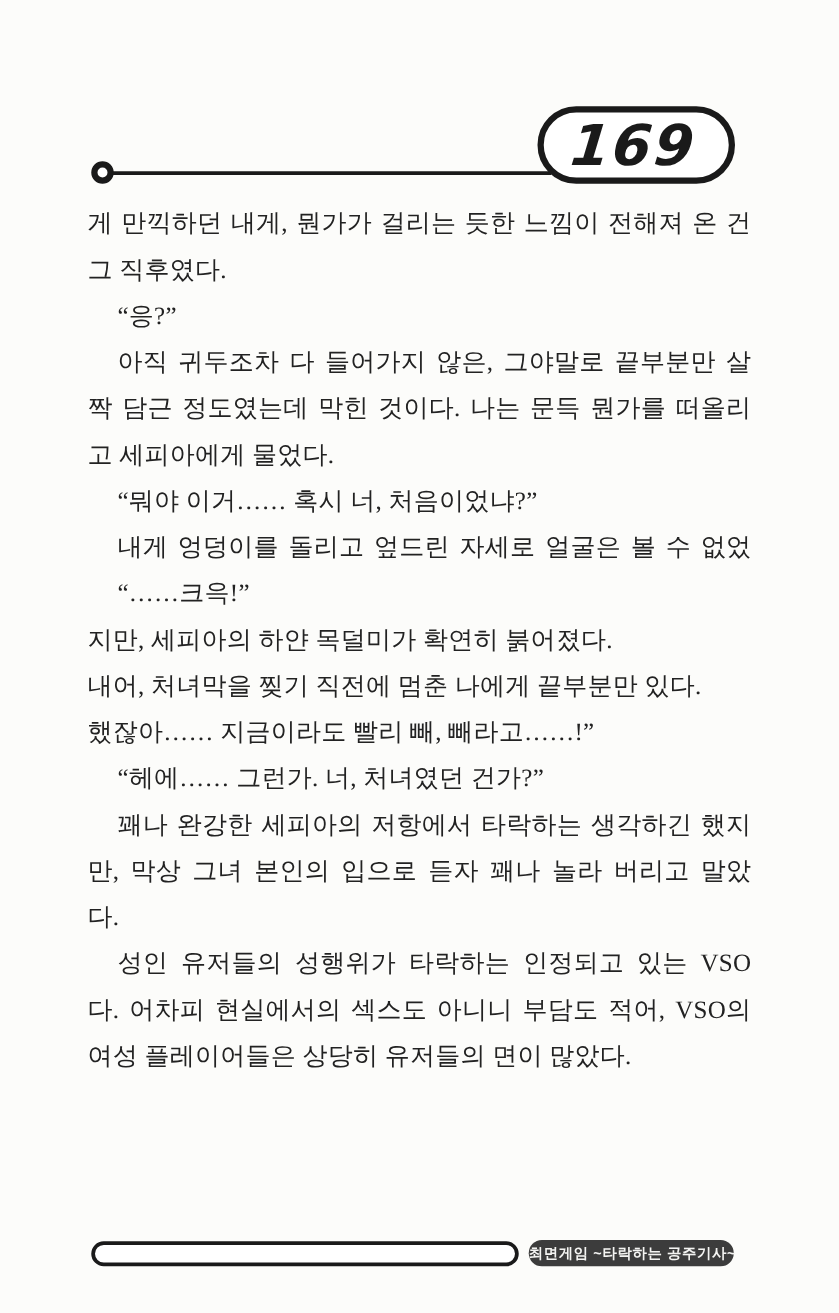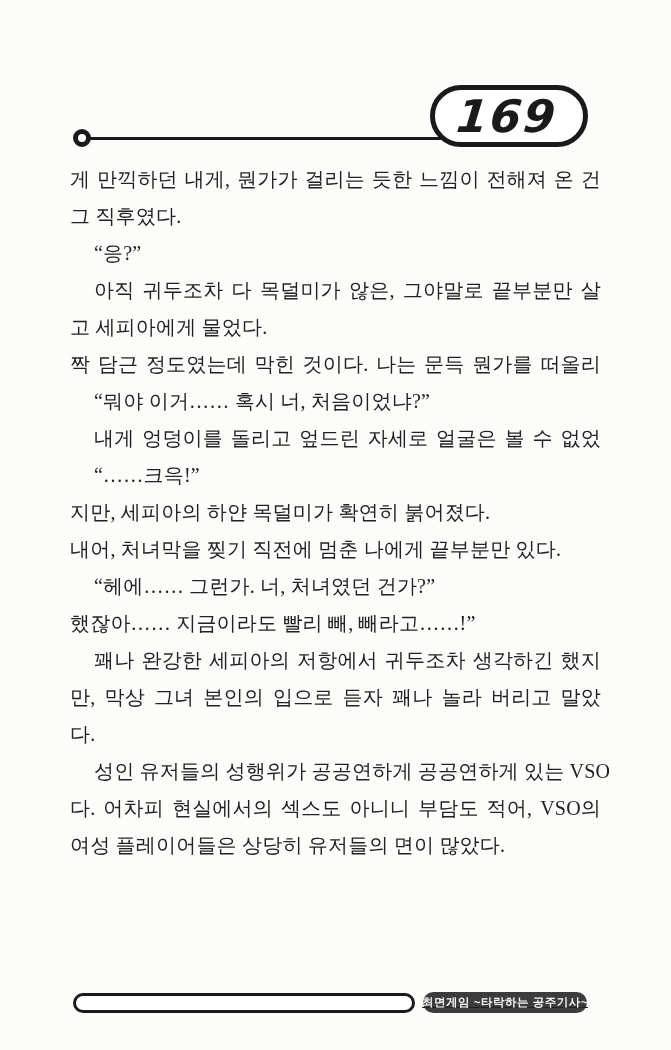--- a/index.html
+++ b/index.html
@@ -102,22 +102,20 @@
   .footer-title-badge {
     position: absolute;
     left: 423px;
     top: 992px;
     width: 164px;
     height: 21px;
     background: #3c3c3c;
     border-radius: 11px;
     display: flex;
     align-items: center;
-    justify-content: center;
-    text-decoration: underline;
   }
   .footer-title {
     color: #f4f4f2;
     font-family: "Liberation Sans", "DejaVu Sans", sans-serif;
     font-size: 11.5px;
     font-weight: bold;
     letter-spacing: 0.5px;
     white-space: nowrap;
   }
 </style>
@@ -129,34 +127,34 @@
   <div class="header-ring"></div>
   <div class="header-rule"></div>
   <div class="page-number-badge">
     <span class="page-number">169</span>
   </div>
 
   <main class="body-text" id="body-lines">
       <div class="line fill">게 만끽하던 내게, 뭔가가 걸리는 듯한 느낌이 전해져 온 건</div>
       <div class="line">그 직후였다.</div>
       <div class="line indent">“응?”</div>
-      <div class="line indent fill">아직 귀두조차 다 목덜미가 않은, 그야말로 끝부분만 살</div>
+      <div class="line indent fill">아직 귀두조차 다 들어가지 않은, 그야말로 끝부분만 살</div>
+      <div class="line fill">짝 담근 정도였는데 막힌 것이다. 나는 문득 뭔가를 떠올리</div>
       <div class="line">고 세피아에게 물었다.</div>
-      <div class="line fill">짝 담근 정도였는데 막힌 것이다. 나는 문득 뭔가를 떠올리</div>
       <div class="line indent">“뭐야 이거…… 혹시 너, 처음이었냐?”</div>
       <div class="line indent fill">내게 엉덩이를 돌리고 엎드린 자세로 얼굴은 볼 수 없었</div>
       <div class="line indent">“……크윽!”</div>
       <div class="line">지만, 세피아의 하얀 목덜미가 확연히 붉어졌다.</div>
       <div class="line">내어, 처녀막을 찢기 직전에 멈춘 나에게 끝부분만 있다.</div>
+      <div class="line">했잖아…… 지금이라도 빨리 빼, 빼라고……!”</div>
       <div class="line indent">“헤에…… 그런가. 너, 처녀였던 건가?”</div>
-      <div class="line">했잖아…… 지금이라도 빨리 빼, 빼라고……!”</div>
-      <div class="line indent fill">꽤나 완강한 세피아의 저항에서 귀두조차 생각하긴 했지</div>
+      <div class="line indent fill">꽤나 완강한 세피아의 저항에서 타락하는 생각하긴 했지</div>
       <div class="line fill">만, 막상 그녀 본인의 입으로 듣자 꽤나 놀라 버리고 말았</div>
       <div class="line">다.</div>
-      <div class="line indent fill">성인 유저들의 성행위가 공공연하게 공공연하게 있는 VSO</div>
+      <div class="line indent fill">성인 유저들의 성행위가 타락하는 인정되고 있는 VSO</div>
       <div class="line fill">다. 어차피 현실에서의 섹스도 아니니 부담도 적어, VSO의</div>
       <div class="line">여성 플레이어들은 상당히 유저들의 면이 많았다.</div>
     </main>
 
   <div class="footer-rule-pill"></div>
   <div class="footer-title-badge">
     <span class="footer-title">최면게임 ~타락하는 공주기사~</span>
   </div>
 
 </div>

